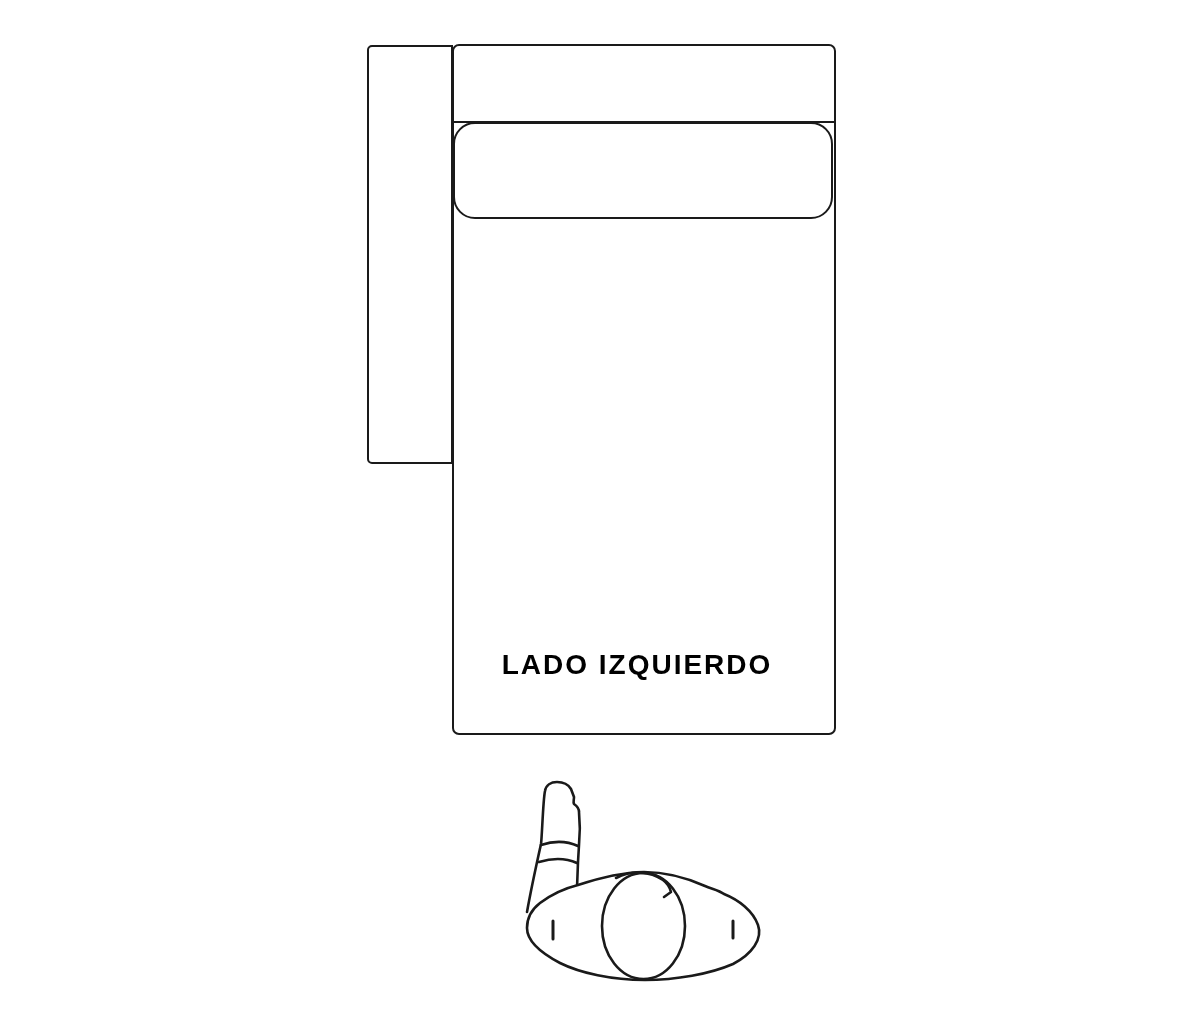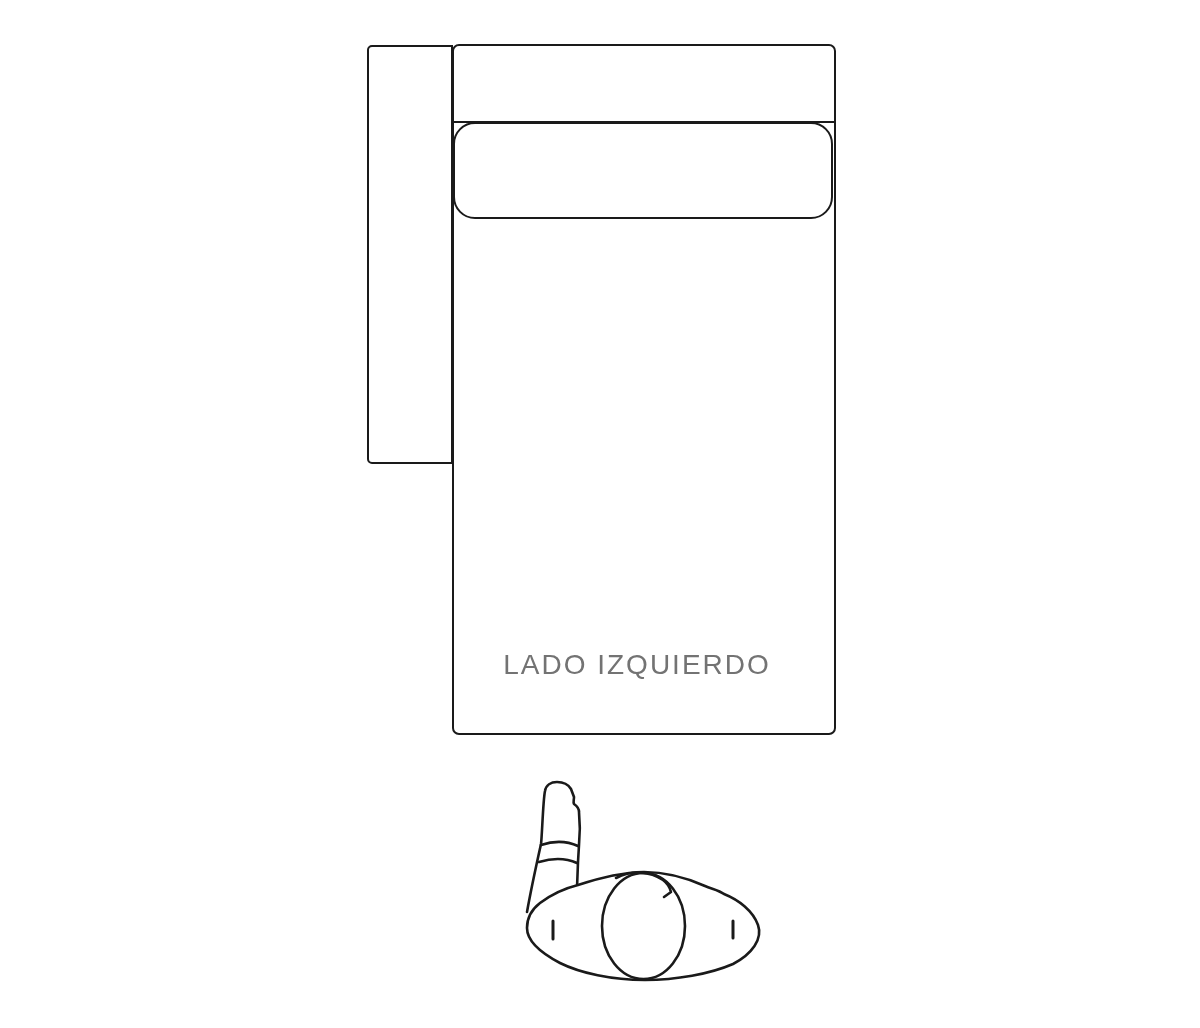--- a/index.html
+++ b/index.html
@@ -31,23 +31,23 @@
   }
   .cushion{
     left:453px;top:122px;width:380px;height:97px;
     border-radius:22px;
   }
   .label{
     position:absolute;
     left:452px;top:649px;width:384px;
     text-align:center;
     font-size:28px;
-    font-weight:400;
+    font-weight:700;
     letter-spacing:2px;
-    color:#737373;
+    color:#000000;
     transform:translateX(-7px);
     white-space:nowrap;
   }
   .figure-svg{
     position:absolute;
     left:510px;top:772px;
   }
 </style>
 </head>
 <body>

